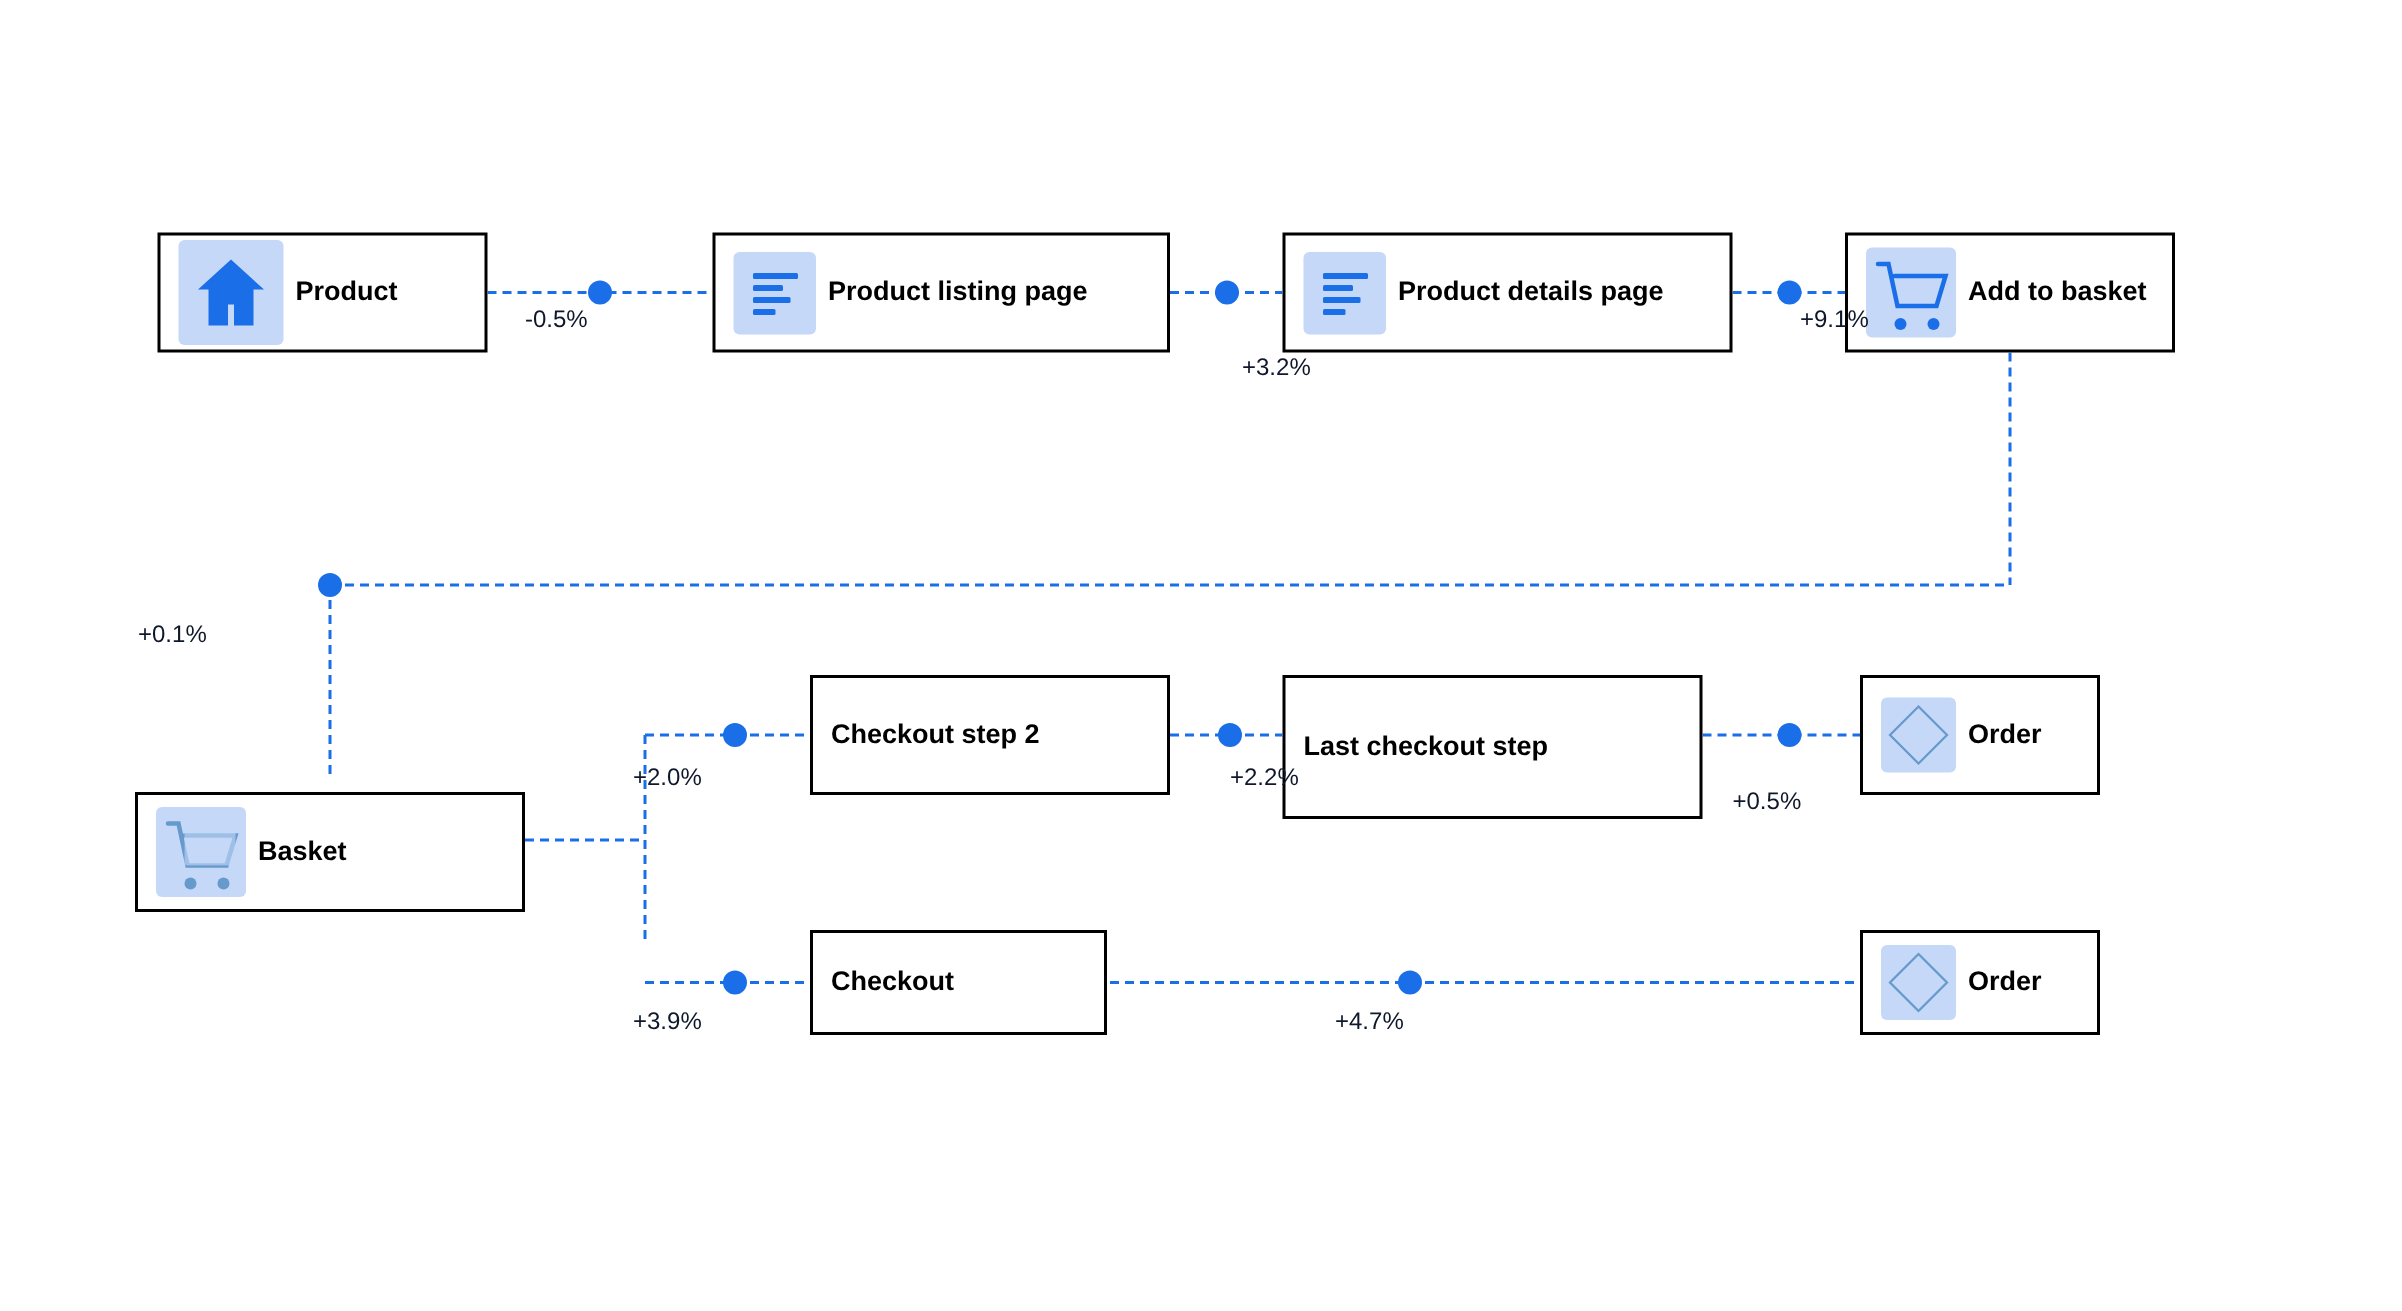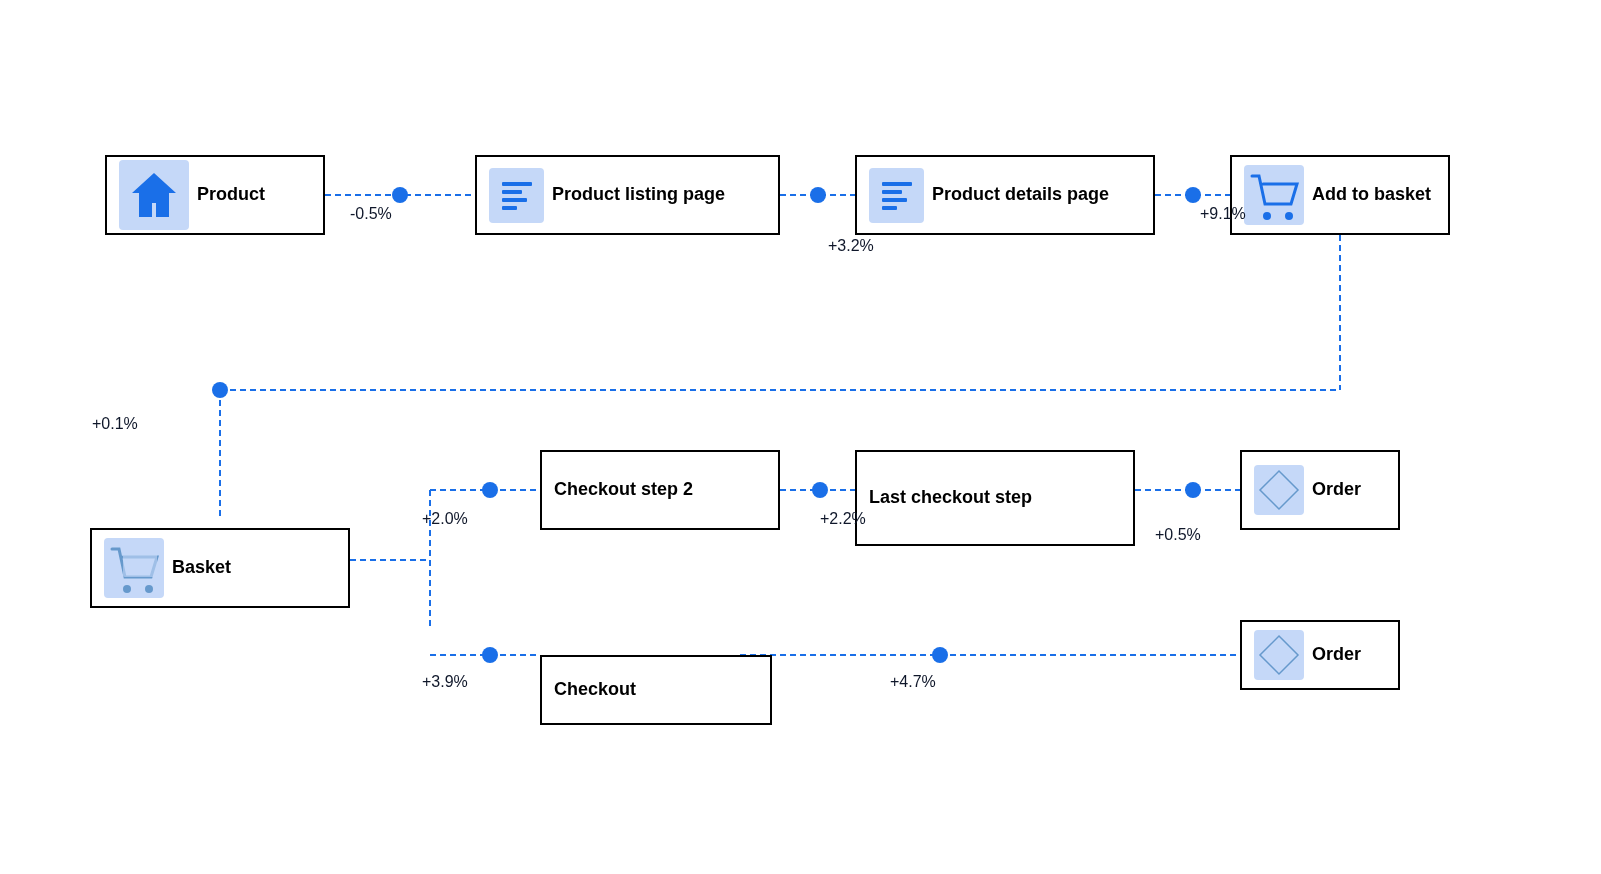--- a/index.html
+++ b/index.html
@@ -187,21 +187,21 @@
 
   <div class="node" style="left:1240px; top:450px; width:160px; height:80px;">
     <div class="icon-bg diamond-icon">
       <svg width="46" height="46" viewBox="0 0 46 46">
         <polygon points="23,4 42,23 23,42 4,23" fill="#c5d8f8" stroke="#6699cc" stroke-width="1.5"></polygon>
       </svg>
     </div>
     <span class="node-label">Order</span>
   </div>
 
-  <div class="node" style="left:540px; top:655px; width:232px; height:70px;">
+  <div class="node" style="left:540px; top:620px; width:198px; height:70px;">
     <span class="node-label">Checkout</span>
   </div>
 
   <div class="node" style="left:1240px; top:620px; width:160px; height:70px;">
     <div class="icon-bg diamond-icon">
       <svg width="46" height="46" viewBox="0 0 46 46">
         <polygon points="23,4 42,23 23,42 4,23" fill="#c5d8f8" stroke="#6699cc" stroke-width="1.5"></polygon>
       </svg>
     </div>
     <span class="node-label">Order</span>

